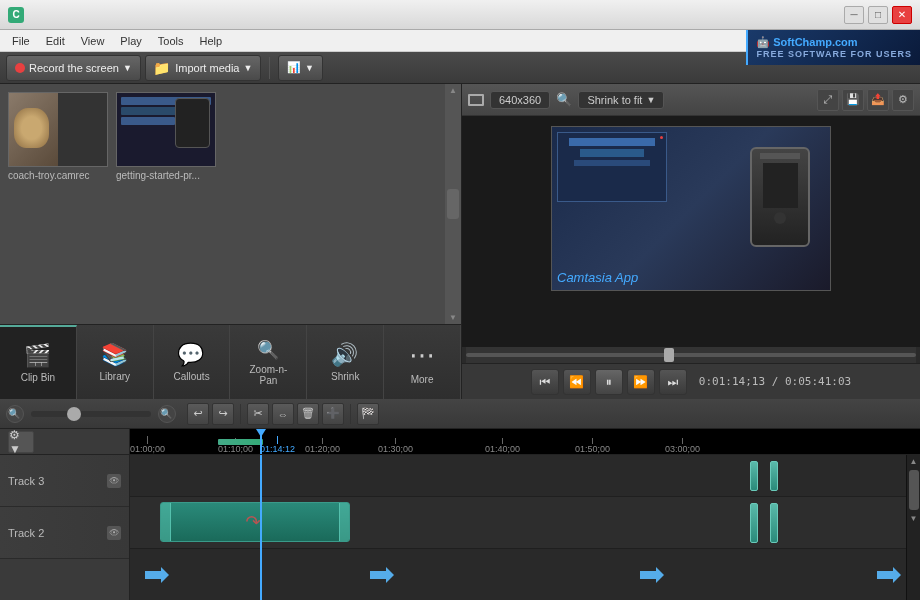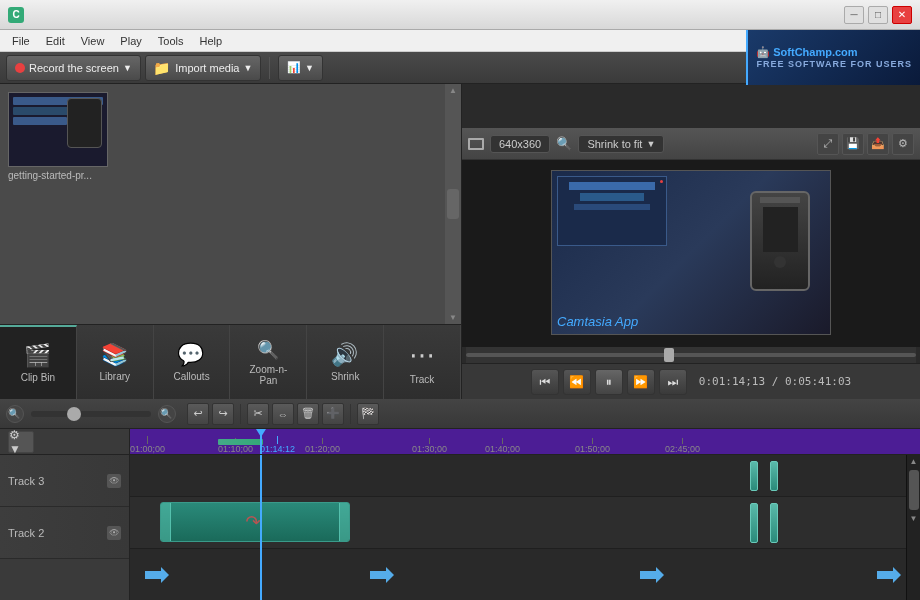--- a/index.html
+++ b/index.html
@@ -179,21 +179,20 @@
       background: #2a2a2a;
     }
     #preview-toolbar {
       height: 32px;
       background: linear-gradient(to bottom, #555, #444);
       display: flex;
       align-items: center;
       padding: 0 6px;
       gap: 6px;
       border-bottom: 1px solid #333;
-      margin-top: 44px;
     }
     .preview-size-btn {
       background: #333;
       border: 1px solid #555;
       border-radius: 3px;
       color: #ccc;
       padding: 2px 8px;
       font-size: 11px;
       cursor: pointer;
     }
@@ -348,21 +347,21 @@
       border-radius: 2px;
       display: flex;
       align-items: center;
       justify-content: center;
       cursor: pointer;
       color: #ccc;
       font-size: 12px;
     }
     #timecode-ruler {
       flex: 1;
-      background: #4c1d95;
+      background: #000000;
       position: relative;
       overflow: hidden;
       display: flex;
       align-items: flex-end;
     }
     .ruler-mark {
       position: absolute;
       bottom: 0;
       display: flex;
       flex-direction: column;
@@ -434,21 +433,21 @@
       background: linear-gradient(to bottom, #2a8a7a, #1a6a5a);
       border-color: #3a9a8a;
     }
 
     
     #softchamp-badge {
       position: absolute;
       top: 30px;
       right: 0;
       background: linear-gradient(135deg, #1a3a6a, #0a1a3a);
-      padding: 16px 8px;
+      padding: 6px 8px;
       font-size: 11px;
       color: #4af;
       font-weight: bold;
       border-left: 2px solid #4af;
       z-index: 100;
     }
 
     
     .icon-monitor {
       display: inline-block;
@@ -574,20 +573,27 @@
       <span style="font-size:9px;">▼</span>
     </div>
   </div>
 
   <div id="top-section">
 
     <div id="left-panel">
       <div id="clip-area">
         <div id="clips-grid">
 
+          <div class="clip-item">
+            <div class="clip-thumb">
+              <div class="clip-thumb-face"></div>
+              <div class="clip-thumb-face-detail"></div>
+            </div>
+            <div class="clip-label">coach-troy.camrec</div>
+          </div>
 
           <div class="clip-item">
             <div class="clip-thumb">
               <div class="clip-thumb-screen">
                 <div class="screen-bar"></div>
                 <div class="screen-bar2"></div>
                 <div class="screen-bar" style="width:60%;"></div>
                 <div style="position:absolute;right:5px;top:5px;width:35px;height:50px;background:#222;border-radius:4px;border:1px solid #555;"></div>
               </div>
             </div>
@@ -618,21 +624,21 @@
         <div class="tab-item">
           <span class="tab-icon" style="font-size:18px;">🔍</span>
           <span class="tab-label">Zoom-n-<br>Pan</span>
         </div>
         <div class="tab-item">
           <span class="tab-icon">🔊</span>
           <span class="tab-label">Shrink</span>
         </div>
         <div class="tab-item">
           <span class="tab-icon" style="font-size:26px;">⋯</span>
-          <span class="tab-label">Track</span>
+          <span class="tab-label">More</span>
         </div>
       </div>
     </div>
 
     <div id="right-panel">
       <div id="preview-toolbar">
         <div class="icon-monitor"></div>
         <div class="preview-size-btn">640x360</div>
         <span style="color:#aaa;font-size:13px;">🔍</span>
         <div class="preview-shrink-btn">
@@ -718,35 +724,35 @@
             <div class="ruler-label">01:10;00</div>
           </div>
           <div class="ruler-mark" style="left:130px;">
             <div class="ruler-line" style="height:8px;background:#4af;"></div>
             <div class="ruler-label" style="color:#4af;text-align:right;">01:14:12</div>
           </div>
           <div class="ruler-mark" style="left:175px;">
             <div class="ruler-line" style="height:6px;"></div>
             <div class="ruler-label">01:20;00</div>
           </div>
-          <div class="ruler-mark" style="left:282px;">
+          <div class="ruler-mark" style="left:248px;">
             <div class="ruler-line" style="height:6px;"></div>
             <div class="ruler-label">01:30;00</div>
           </div>
           <div class="ruler-mark" style="left:355px;">
             <div class="ruler-line" style="height:6px;"></div>
             <div class="ruler-label">01:40;00</div>
           </div>
           <div class="ruler-mark" style="left:445px;">
             <div class="ruler-line" style="height:6px;"></div>
             <div class="ruler-label">01:50;00</div>
           </div>
           <div class="ruler-mark" style="left:535px;">
             <div class="ruler-line" style="height:6px;"></div>
-            <div class="ruler-label">02:45;00</div>
+            <div class="ruler-label">03:00;00</div>
           </div>
 
           <div style="position:absolute;left:130px;top:0;bottom:0;width:2px;background:#4af;z-index:5;">
             <div style="width:0;height:0;border-left:5px solid transparent;border-right:5px solid transparent;border-top:8px solid #4af;position:absolute;top:0;left:-4px;"></div>
           </div>
 
           <div style="position:absolute;top:10px;left:88px;width:45px;height:6px;background:linear-gradient(to right,#4a8,#3a7);border-radius:1px;"></div>
         </div>
       </div>
 

